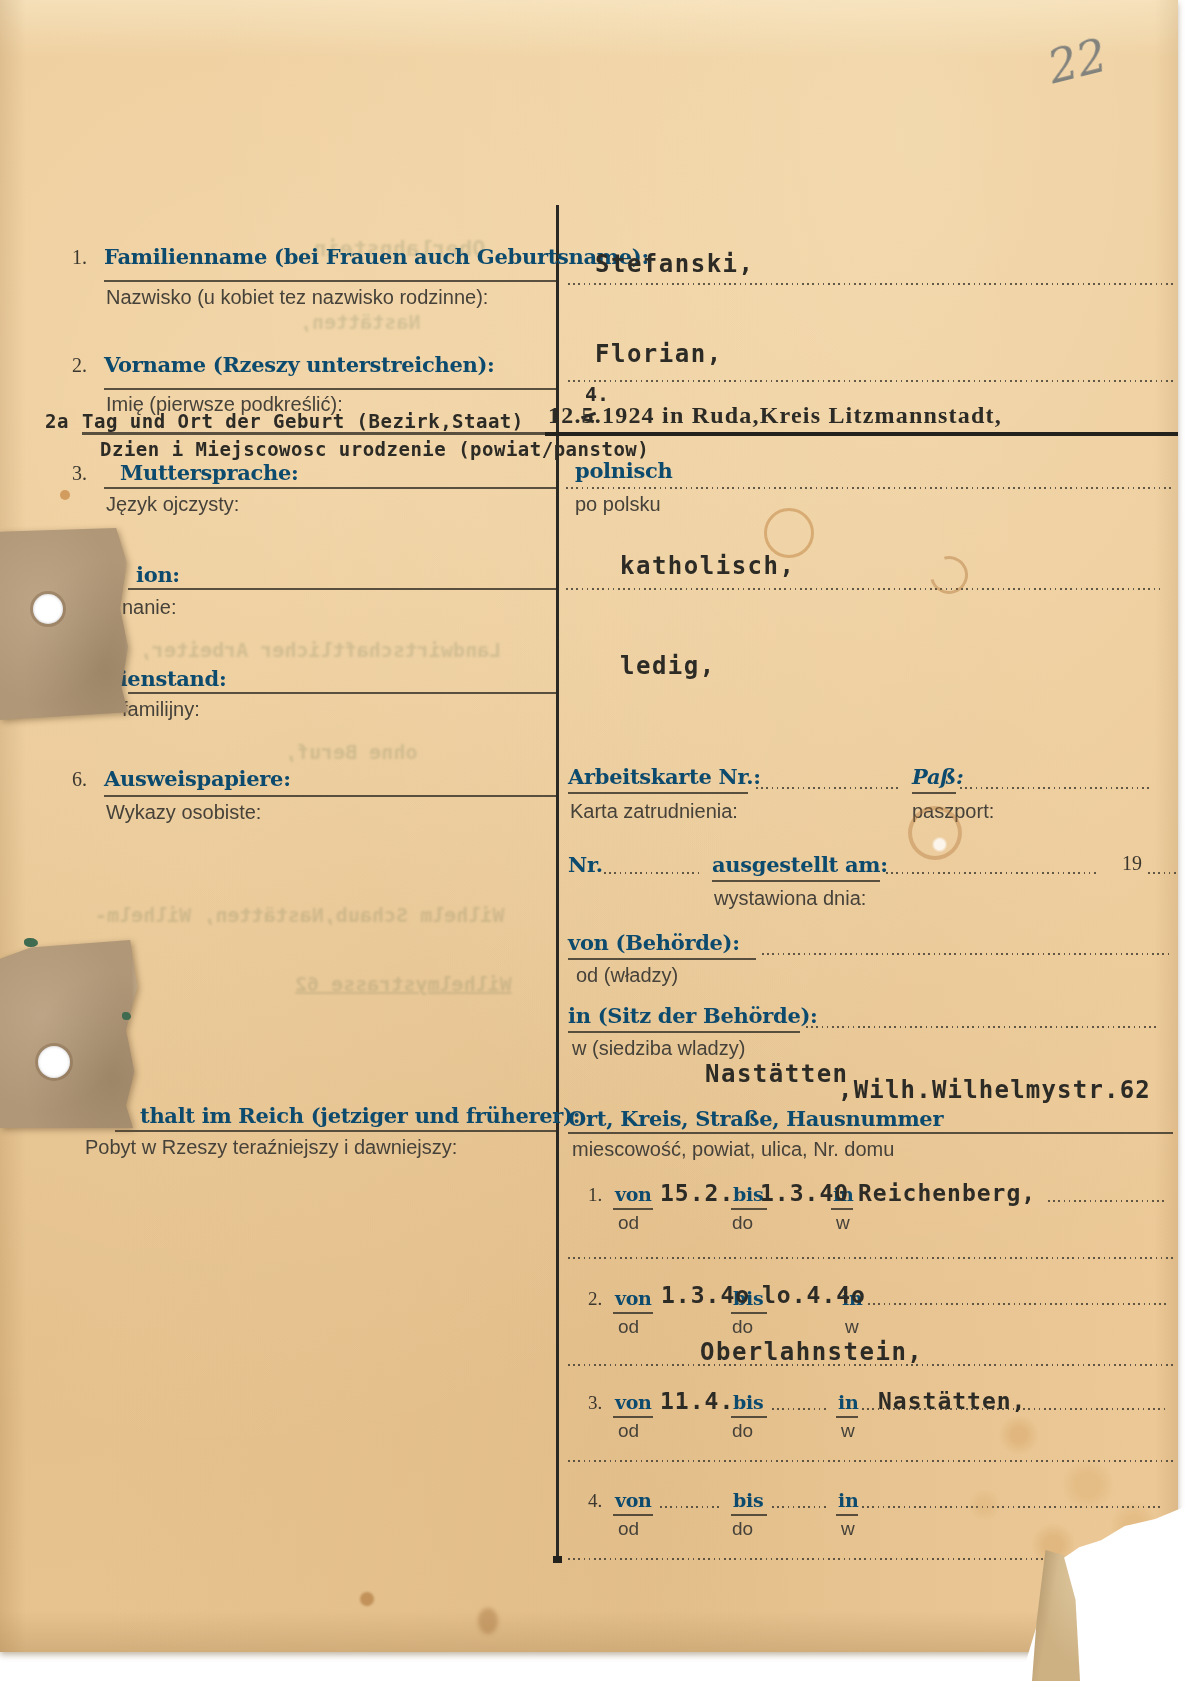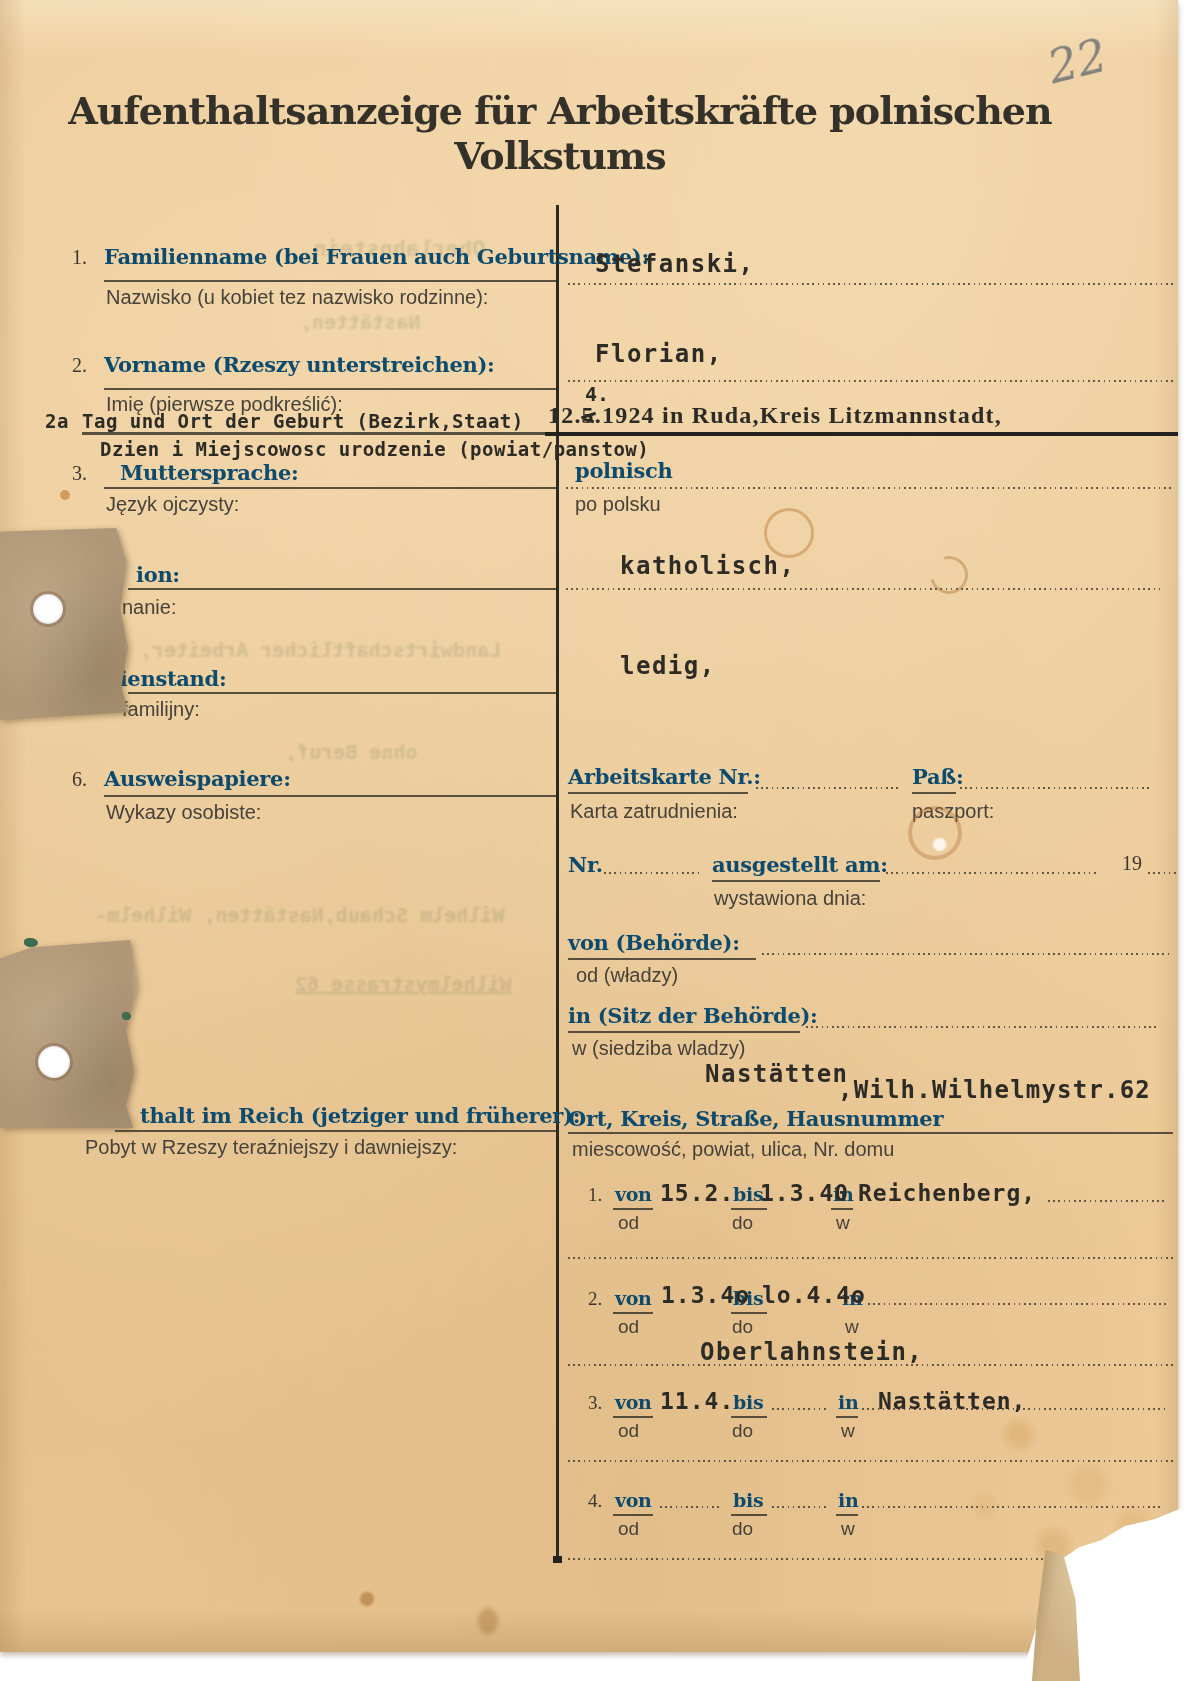--- a/index.html
+++ b/index.html
@@ -69,21 +69,20 @@
 <div class="page">
   <div class="paper"></div>
 
   <div class="ghost abs" style="left:300px;top:236px;font-size:22px;">Oberlahnstein,</div>
   <div class="ghost abs" style="left:300px;top:310px;font-size:20px;">Nastätten,</div>
   <div class="ghost abs" style="left:140px;top:638px;font-size:20px;">Landwirtschaftlicher Arbeiter,</div>
   <div class="ghost abs" style="left:285px;top:740px;font-size:20px;">ohne Beruf,</div>
   <div class="ghost abs" style="left:95px;top:903px;font-size:20px;">Wilhelm Schaub,Nastätten, Wilhelm-</div>
   <div class="ghost abs" style="left:295px;top:972px;font-size:20px;text-decoration:underline;">Wilhelmystrasse 62</div>
 
-  <div class="abs frak" style="left:0;top:88px;width:1120px;text-align:center;font-size:38px;letter-spacing:-1px;z-index:2;color:#34302a;">Aufenthaltsanzeige für Arbeitskräfte polnischen Volkstums</div>
 
   <div class="vline" style="left:556px;top:205px;height:1355px;"></div>
   <div class="abs" style="left:553px;top:1556px;width:9px;height:7px;background:#24221d;z-index:2;"></div>
 
   <div class="abs srf" style="left:72px;top:246px;font-size:20px;z-index:2;">1.</div>
   <div class="abs frak" style="left:104px;top:244px;font-size:21px;z-index:2;">Familienname (bei Frauen auch Geburtsname):</div>
   <div class="uline" style="left:104px;top:280px;width:452px;"></div>
   <div class="abs ant" style="left:106px;top:286px;font-size:20px;z-index:2;">Nazwisko (u kobiet tez nazwisko rodzinne):</div>
   <div class="abs typed" style="left:595px;top:250px;font-size:24px;letter-spacing:1.5px;z-index:3;">Stefanski,</div>
   <div class="dots" style="left:568px;top:283px;width:605px;"></div>
@@ -126,21 +125,21 @@
   <div class="abs typed" style="left:620px;top:652px;font-size:24px;letter-spacing:1.5px;z-index:3;">ledig,</div>
 
   <div class="abs srf" style="left:72px;top:768px;font-size:20px;z-index:2;">6.</div>
   <div class="abs frak" style="left:104px;top:766px;font-size:21px;z-index:2;">Ausweispapiere:</div>
   <div class="uline" style="left:104px;top:795px;width:452px;"></div>
   <div class="abs ant" style="left:106px;top:801px;font-size:20px;z-index:2;">Wykazy osobiste:</div>
 
   <div class="abs frak" style="left:568px;top:764px;font-size:21px;z-index:2;">Arbeitskarte Nr.:</div>
   <div class="uline" style="left:568px;top:792px;width:180px;"></div>
   <div class="dots" style="left:756px;top:787px;width:146px;"></div>
-  <div class="abs frak" style="left:912px;top:764px;font-size:21px;z-index:2;">Paß:</div>
+  <div class="abs frak" style="left:912px;top:764px;font-size:21px;z-index:2;font-style:italic;">Paß:</div>
   <div class="uline" style="left:912px;top:792px;width:44px;"></div>
   <div class="dots" style="left:960px;top:787px;width:192px;"></div>
   <div class="abs ant" style="left:570px;top:800px;font-size:20px;z-index:2;">Karta zatrudnienia:</div>
   <div class="abs ant" style="left:912px;top:800px;font-size:20px;z-index:2;">paszport:</div>
 
   <div class="abs frak" style="left:568px;top:852px;font-size:21px;z-index:2;">Nr.</div>
   <div class="dots" style="left:604px;top:872px;width:98px;"></div>
   <div class="abs frak" style="left:712px;top:852px;font-size:21px;z-index:2;">ausgestellt am:</div>
   <div class="uline" style="left:712px;top:880px;width:168px;"></div>
   <div class="dots" style="left:886px;top:872px;width:210px;"></div>

